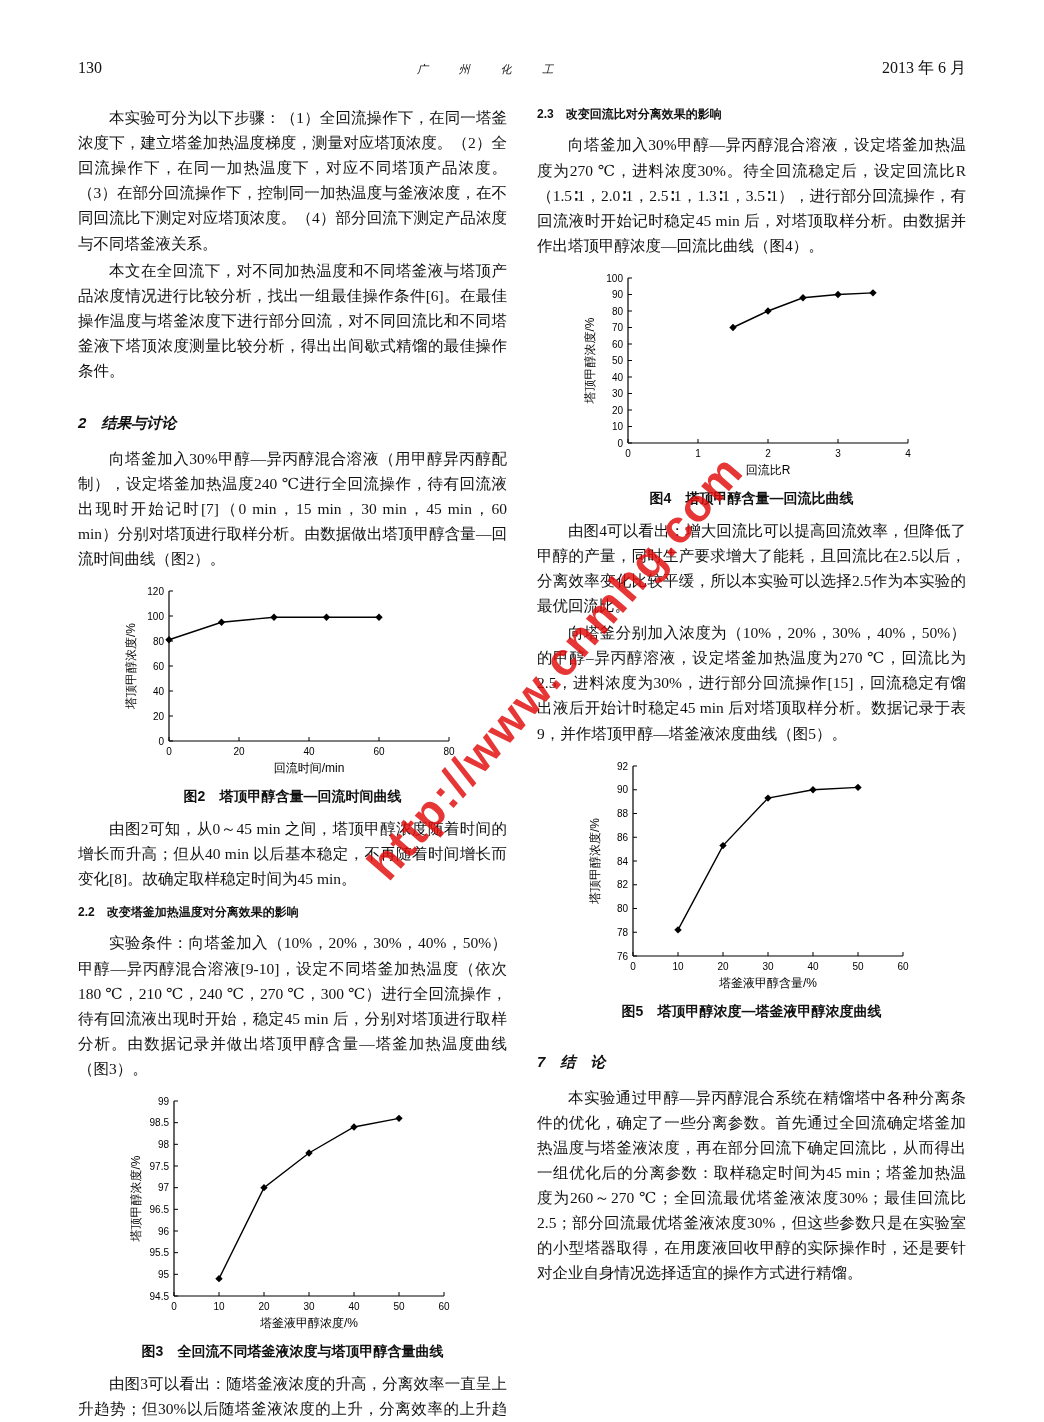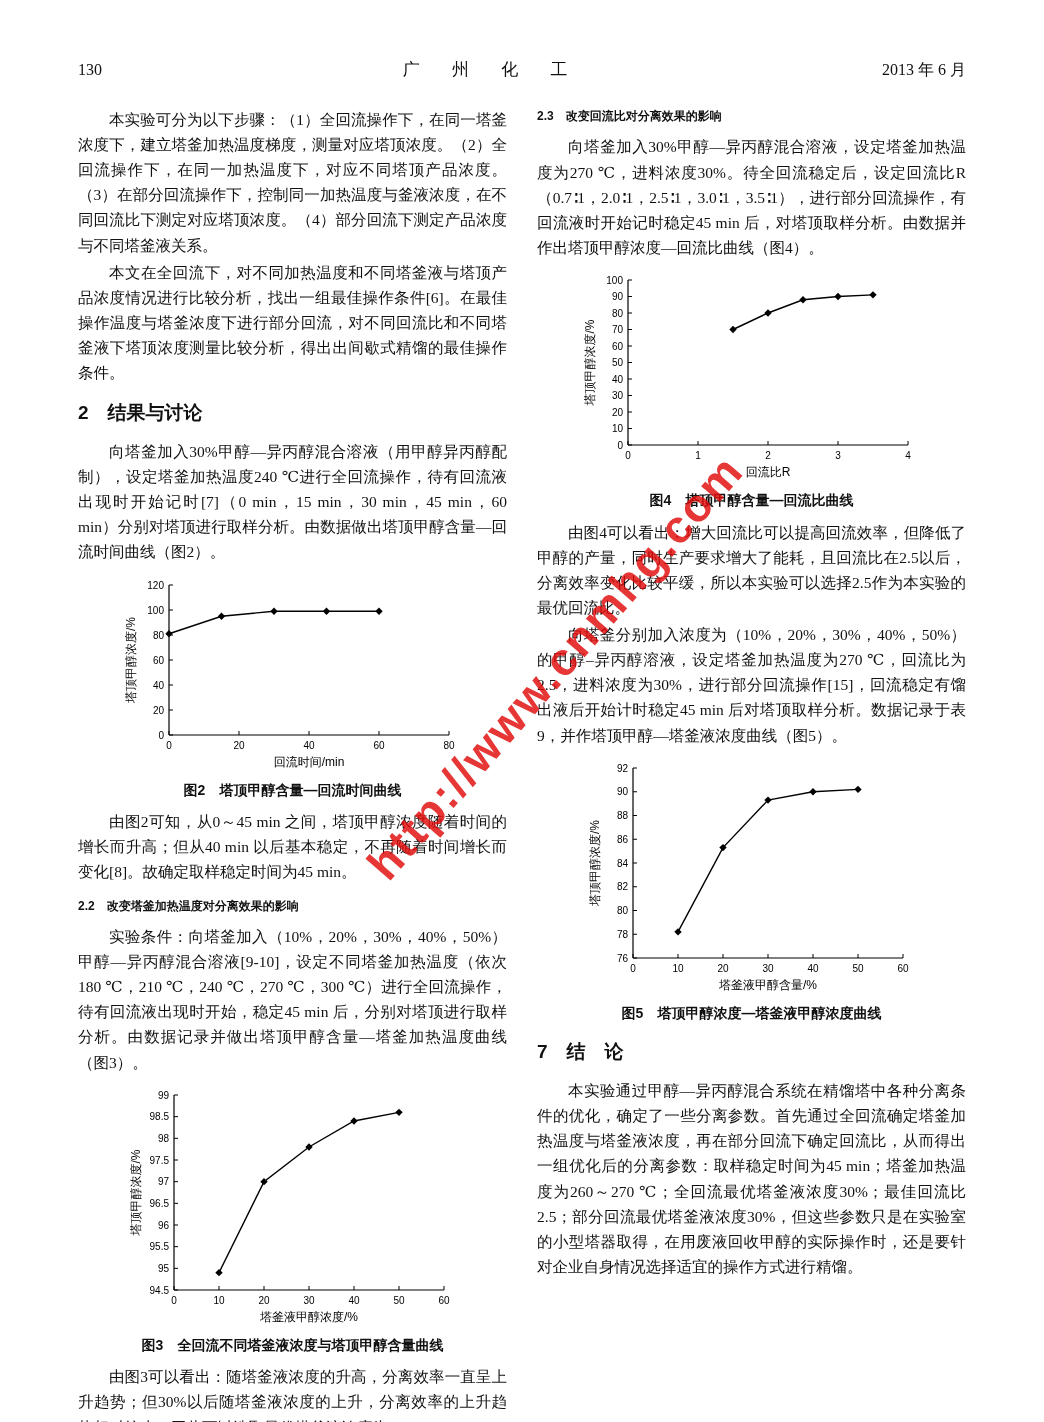--- a/index.html
+++ b/index.html
@@ -6,25 +6,25 @@
   .page{
     width:1044px;height:1422px;background:#ffffff;position:relative;
     margin:0 auto;box-sizing:border-box;padding:58px 78px 30px;
     font-family:"Liberation Serif","DejaVu Serif",serif;
     color:#111;overflow:hidden;
   }
   header.pagehead{
     display:flex;justify-content:space-between;align-items:baseline;
     font-size:16px;margin-bottom:26px;
   }
-  header.pagehead .jtitle{letter-spacing:14px;font-size:17px;}
+  header.pagehead .jtitle{letter-spacing:14px;font-size:11px;font-style:italic;}
   .columns{display:flex;gap:30px;}
   .col{width:444px;font-size:15.5px;line-height:1.62;text-align:justify;}
   p.para{margin:0 0 2px 0;text-indent:2em;}
-  h1.sec{font-size:19px;font-weight:bold;margin:13px 0 10px 0;font-family:"Liberation Sans","DejaVu Sans",sans-serif;}
+  h1.sec{font-size:15px;font-weight:bold;margin:28px 0 10px 0;font-family:"Liberation Sans","DejaVu Sans",sans-serif;font-style:italic;}
   h2.subsec{font-size:12px;font-weight:bold;margin:12px 0 8px 0;font-family:"Liberation Sans","DejaVu Sans",sans-serif;}
   figure.fig{margin:10px 0 8px 0;text-align:center;}
   figure.fig svg{display:block;margin:0 auto;}
   figcaption.figcap{
     font-size:14px;font-weight:bold;margin-top:4px;
     font-family:"Liberation Sans","DejaVu Sans",sans-serif;
   }
   svg text{font-family:"Liberation Sans","DejaVu Sans",sans-serif;fill:#000;}
   .watermark{
     position:absolute;left:170px;top:640px;width:770px;text-align:center;
@@ -148,21 +148,21 @@
             <rect x="268.4" y="24.73333333333357" width="5.2" height="5.2" fill="#000" transform="rotate(45 271 27.33333333333357)"></rect>
           </svg>
         <figcaption class="figcap">图3　全回流不同塔釜液浓度与塔顶甲醇含量曲线</figcaption>
       </figure>
 
       <p class="para">由图3可以看出：随塔釜液浓度的升高，分离效率一直呈上升趋势；但30%以后随塔釜液浓度的上升，分离效率的上升趋势相对较小，因此可以选取最优塔釜液浓度为30%。</p>
     </div>
 
     <div class="col">
       <h2 class="subsec" style="margin-top:0">2.3　改变回流比对分离效果的影响</h2>
-      <p class="para">向塔釜加入30%甲醇—异丙醇混合溶液，设定塔釜加热温度为270 ℃，进料浓度30%。待全回流稳定后，设定回流比R（0.7∶1，2.0∶1，2.5∶1，3.0∶1，3.5∶1），进行部分回流操作，有回流液时开始记时稳定45 min 后，对塔顶取样分析。由数据并作出塔顶甲醇浓度—回流比曲线（图4）。</p>
+      <p class="para">向塔釜加入30%甲醇—异丙醇混合溶液，设定塔釜加热温度为270 ℃，进料浓度30%。待全回流稳定后，设定回流比R（1.5∶1，2.0∶1，2.5∶1，1.3∶1，3.5∶1），进行部分回流操作，有回流液时开始记时稳定45 min 后，对塔顶取样分析。由数据并作出塔顶甲醇浓度—回流比曲线（图4）。</p>
 
       <figure class="fig">
         <svg width="340" height="215">
             <line x1="46" y1="10" x2="46" y2="175" stroke="#000" stroke-width="1.2"></line>
             <line x1="46" y1="175" x2="326" y2="175" stroke="#000" stroke-width="1.2"></line>
             <line x1="46" y1="175" x2="50" y2="175" stroke="#000" stroke-width="1"></line>
             <text x="41" y="178.5" text-anchor="end" font-size="10">0</text>
             <line x1="46" y1="158.5" x2="50" y2="158.5" stroke="#000" stroke-width="1"></line>
             <text x="41" y="162" text-anchor="end" font-size="10">10</text>
             <line x1="46" y1="142" x2="50" y2="142" stroke="#000" stroke-width="1"></line>

